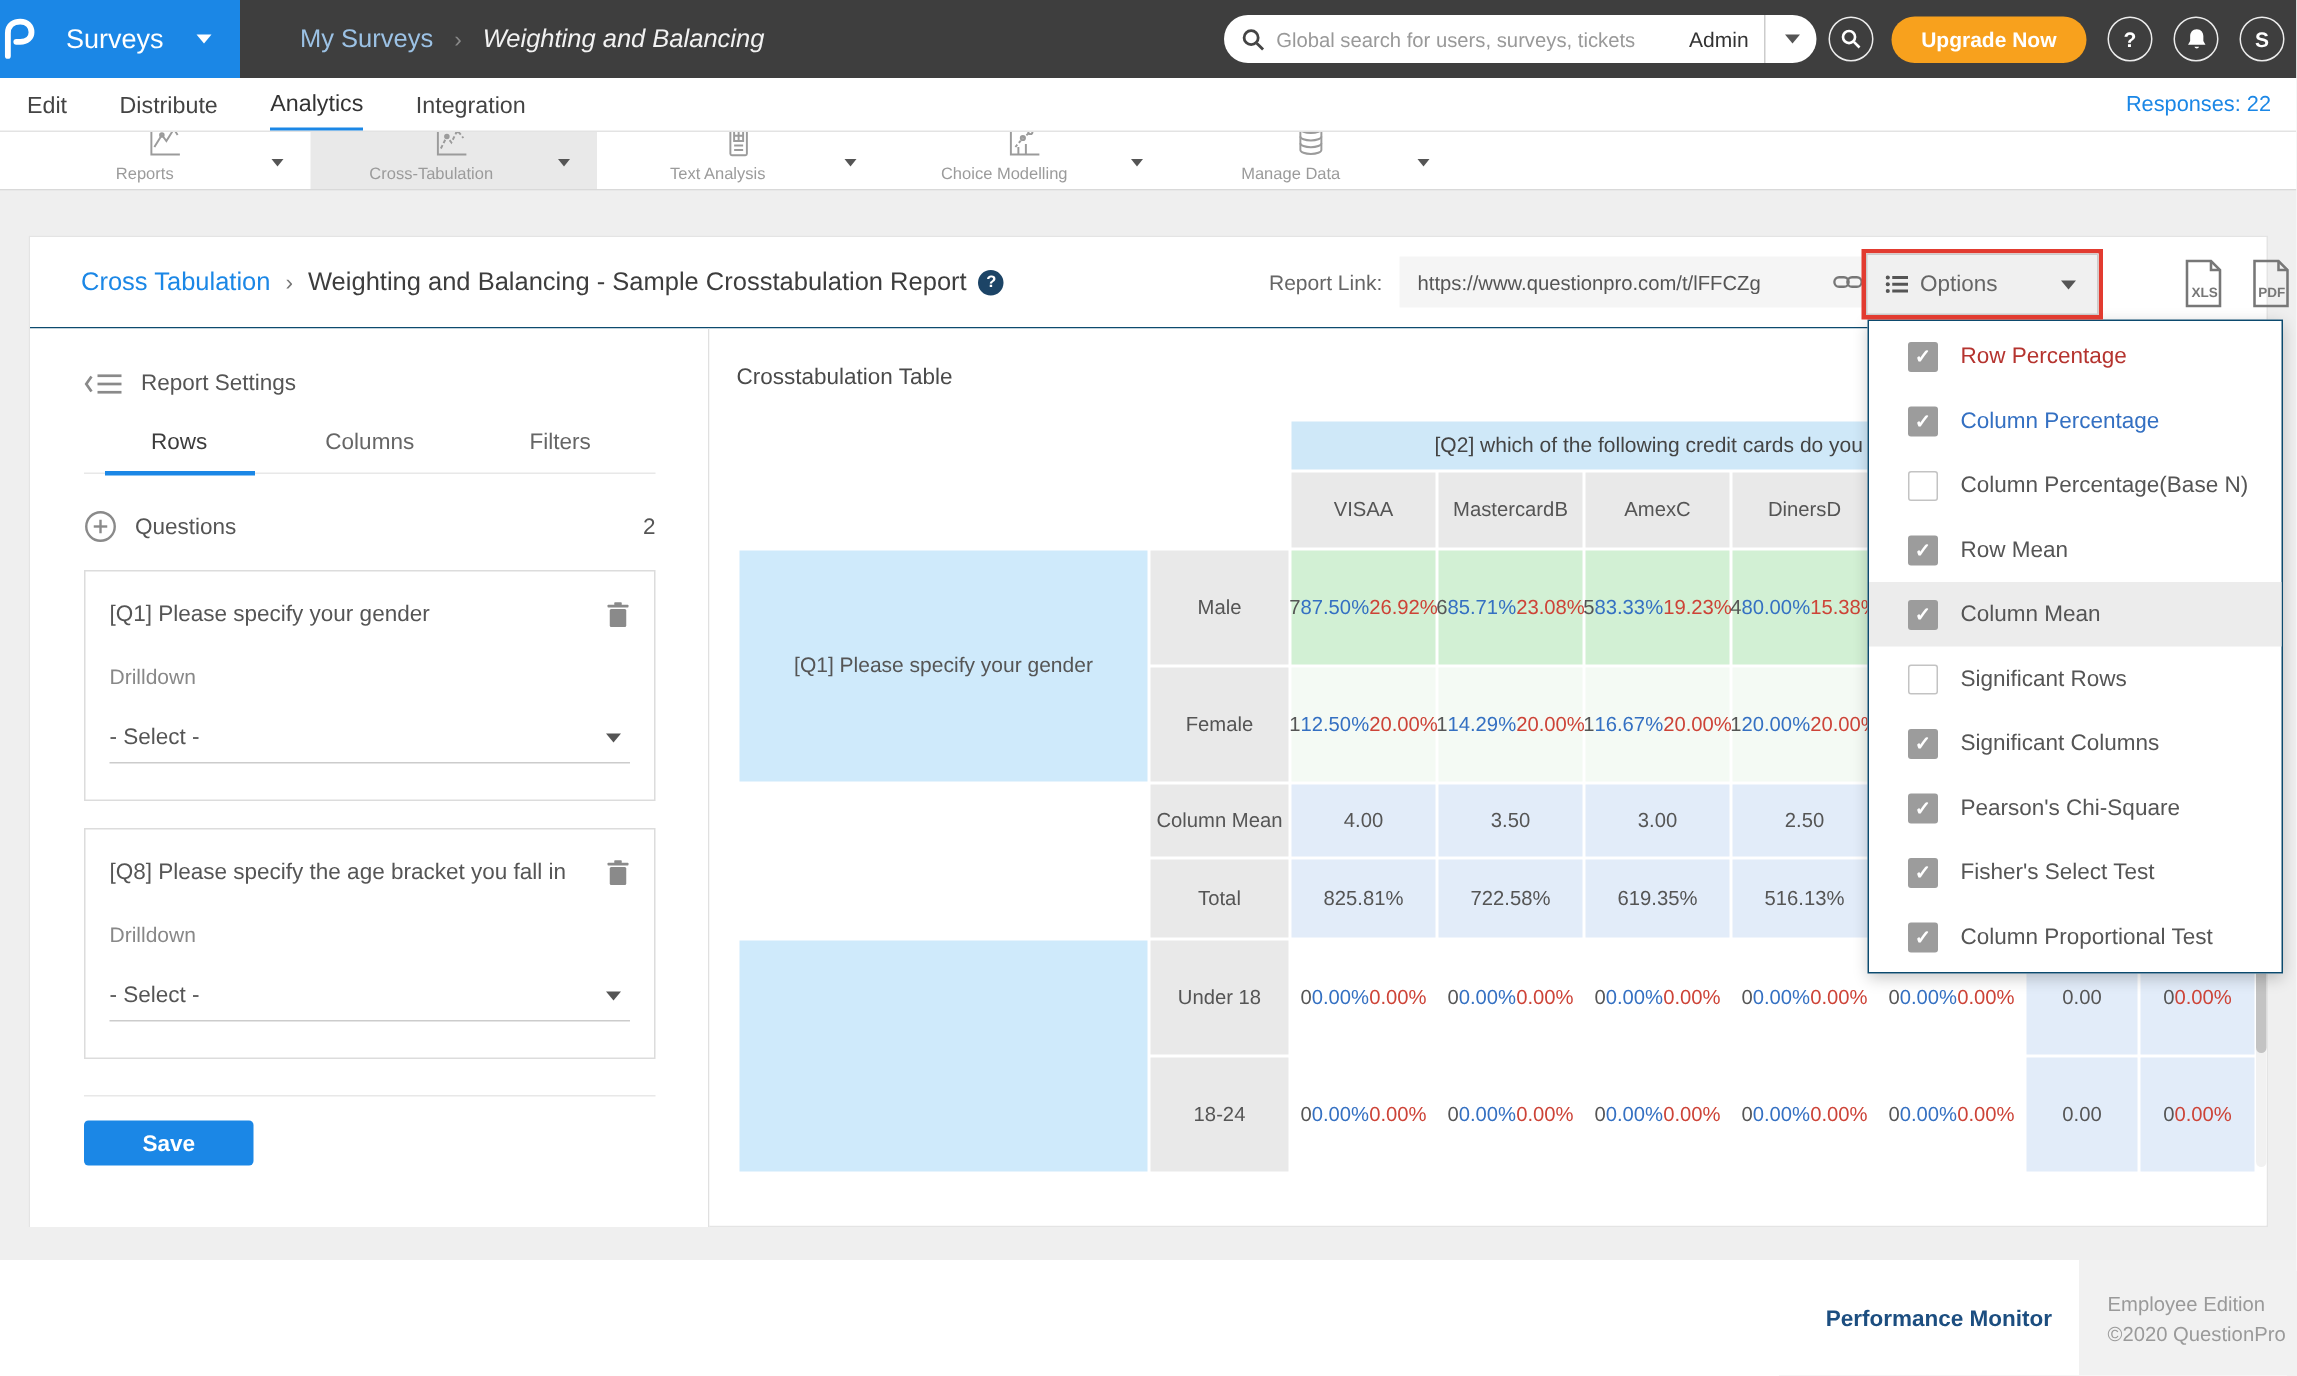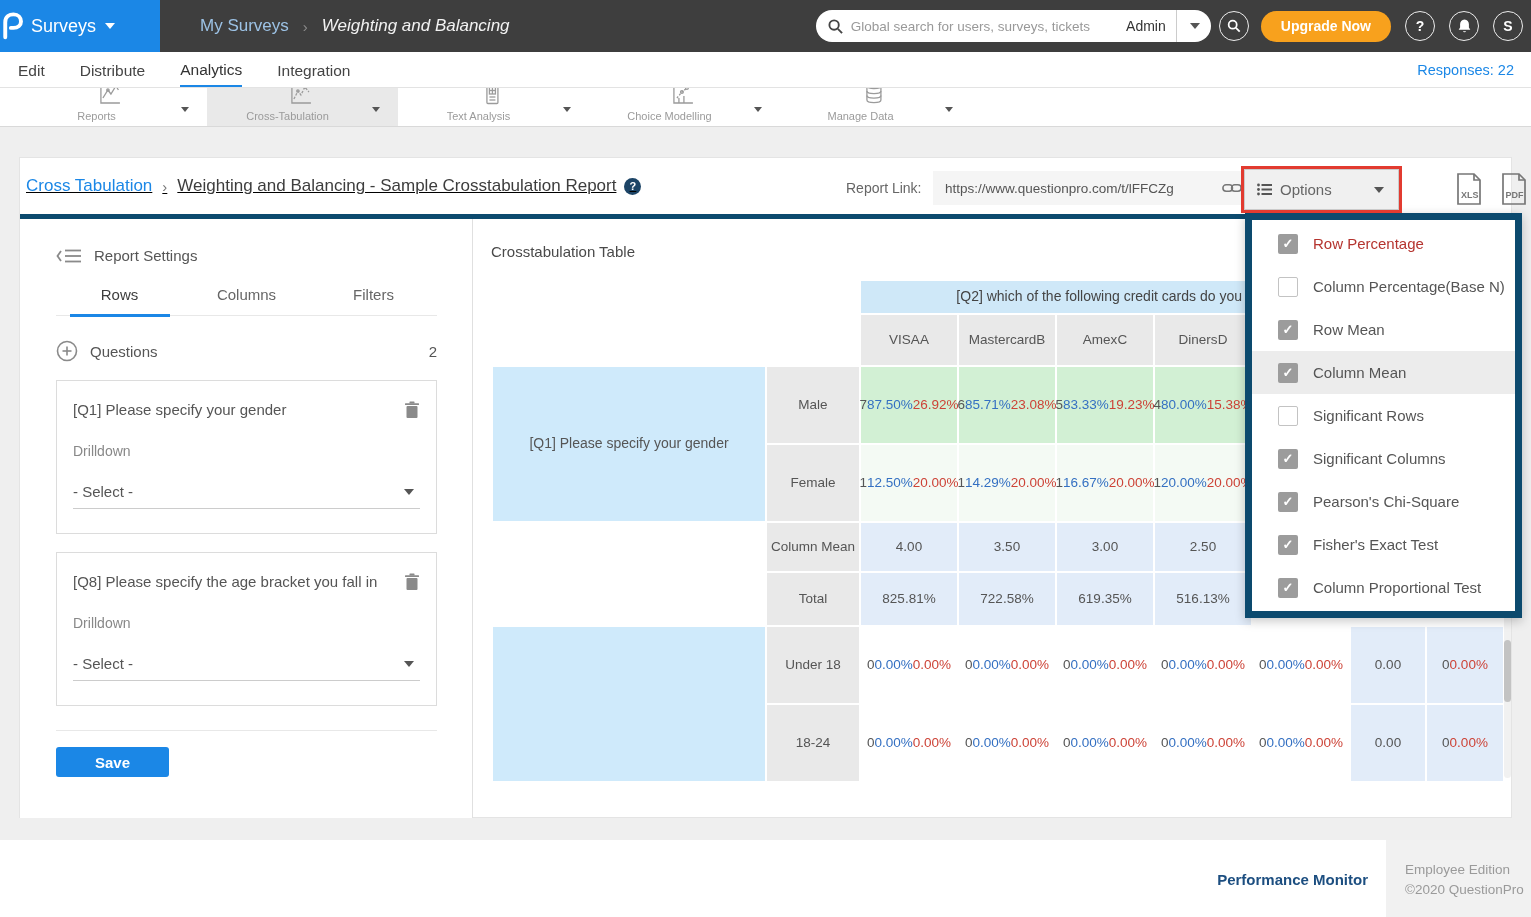--- a/index.html
+++ b/index.html
@@ -1,21 +1,21 @@
 <!DOCTYPE html>
 <html><head>
 <meta charset="utf-8">
 <style>
   * { margin:0; padding:0; box-sizing:border-box; }
   body { font-family:"Liberation Sans", sans-serif; background:#efefef; }
   .stage { position:relative; width:1531px; height:917px; background:#efefef; overflow:hidden; }
 
   
   .topbar { position:absolute; left:0; top:0; width:1531px; height:52px; background:#3e3e3e; display:flex; align-items:center; z-index:20; }
-  .logo-box { width:160px; height:52px; background:#1b87e6; display:flex; align-items:center; gap:7px; cursor:pointer; }
+  .logo-box { width:160px; height:52px; background:#1b87e6; display:flex; align-items:center; gap:20px; cursor:pointer; }
   .logo-glyph { width:24px; height:30px; }
   .product-name { color:#fff; font-size:18px; }
   .caret { display:inline-block; width:0; height:0; border-left:5px solid transparent; border-right:5px solid transparent; border-top:6px solid #fff; margin-left:2px; }
   .tb-breadcrumb { display:flex; align-items:center; margin-left:40px; gap:14px; font-size:17px; }
   .tb-parent { color:#9cc2e5; cursor:pointer; }
   .tb-sep { color:#8a8a8a; font-size:15px; }
   .tb-current { color:#f2f2f2;font-style:italic; }
   .tb-right { margin-left:auto; display:flex; align-items:center; padding-right:8px; }
   .gsearch { width:395px; height:32px; background:#fff; border-radius:16px; display:flex; align-items:center; padding-left:12px; overflow:hidden; }
   .gsearch-input { border:none; outline:none; flex:1; font-size:13.5px; color:#0369a1; font-family:"Liberation Sans",sans-serif; margin-left:8px; }
@@ -38,21 +38,21 @@
   .toolbar { position:absolute; left:0; top:76px; width:1531px; height:51px; background:#fff; border-bottom:1px solid #d9d9d9; display:flex; padding-left:16px; z-index:18; }
   .tool-unit { width:191px; height:50px; position:relative; cursor:pointer; }
   .tool-unit.active { background:#e9e9e9; }
   .tool-icon { position:absolute; left:50%; top:5px; transform:translateX(-58%); }
   .tool-label { position:absolute; left:0; right:30px; bottom:4px; text-align:center; font-size:11px; color:#9b9b9b; }
   .tool-caret { position:absolute; right:18px; top:22px; }
   .tool-caret .caret { border-top-color:#555; border-left-width:4px; border-right-width:4px; border-top-width:5px; }
 
   
   .card { position:absolute; left:19px; top:157px; width:1493px; height:661px; background:#fff; border:1px solid #e4e4e4; z-index:5; }
-  .card-header { position:relative; height:61px; border-bottom:5px solid #0c4a6e; display:flex; align-items:center; padding-left:6px;text-decoration:underline; }
+  .card-header { position:relative; height:61px; border-bottom:1px solid #0c4a6e; display:flex; align-items:center; padding-left:34px; }
   .ch-link { color:#1b87e6; font-size:17px; cursor:pointer; }
   .ch-sep { color:#777; font-size:15px; margin:0 10px; }
   .ch-title { color:#3d3d3d; font-size:17px; }
   .help-badge { width:17px; height:17px; border-radius:50%; background:#1c4466; color:#fff; font-size:11px; font-weight:bold; display:inline-flex; align-items:center; justify-content:center; margin-left:8px; cursor:pointer; }
   .rl-label { position:absolute; left:826px; top:22px; font-size:14px; color:#666; }
   .rl-box { position:absolute; left:913px; top:13px; width:319px; height:34px; background:#f5f5f5; display:flex; align-items:center; }
   .rl-url { border:none; outline:none; background:transparent; flex:1; font-size:13.5px; color:#555; padding-left:12px; font-family:"Liberation Sans",sans-serif; }
   .rl-chain { padding:0 10px 0 4px; cursor:pointer; display:flex; }
   .export-icon { position:absolute; top:14px; width:30px; height:34px; cursor:pointer;margin-left:28px; }
   .export-xls { left:1406px; } .export-pdf { left:1451px; }
@@ -101,21 +101,21 @@
   .g-weak { background:#f4faf4; }
   .b-sum { background:#e2ecf9; }
   .w-cell { background:#fff; }
   .cl-n { color:#555; } .cl-b { color:#3470c2; } .cl-r { color:#cd4337; }
 
   
   .ct-scrollbar { position:absolute; left:1504px; top:282px; width:7px; height:496px; background:#f1f1f1; border-radius:4px; z-index:10; }
   .ct-thumb { position:absolute; left:0; top:358px; width:7px; height:62px; background:#c3c3c3; border-radius:4px; }
 
   
-  .dropdown { position:absolute; left:1245px; top:213px; width:277px; background:#fff; border:7px solid #0c4a6e; box-shadow:0 3px 10px rgba(0,0,0,.22); z-index:50; padding:2px 0; }
+  .dropdown { position:absolute; left:1245px; top:213px; width:277px; background:#fff; border:1px solid #0c4a6e; box-shadow:0 3px 10px rgba(0,0,0,.22); z-index:50; padding:2px 0; }
   .menu-item { height:43px; display:flex; align-items:center; padding-left:26px; gap:15px; cursor:pointer; }
   .menu-item.hovered { background:#ececec; }
   .cb { width:20px; height:20px; border-radius:2px; flex:none; display:flex; align-items:center; justify-content:center; }
   .cb.checked { background:#9c9c9c; color:#fff; font-size:13px; font-weight:bold; }
   .cb.checked::after { content:"\2713"; }
   .cb.unchecked { background:#fff; border:1px solid #c3c3c3; }
   .menu-label { font-size:15px; color:#555; }
   .menu-label.c-red { color:#b5342f; }
   .menu-label.c-blue { color:#3470c2; }
 
@@ -538,20 +538,24 @@
       <span class="caret"></span>
     </div>
   </div>
 
   <div class="dropdown">
     <div class="menu-item">
         <span class="cb checked"></span>
         <span class="menu-label c-red">Row Percentage</span>
       </div>
     <div class="menu-item">
+        <span class="cb checked"></span>
+        <span class="menu-label c-blue">Column Percentage</span>
+      </div>
+    <div class="menu-item">
         <span class="cb unchecked"></span>
         <span class="menu-label">Column Percentage(Base N)</span>
       </div>
     <div class="menu-item">
         <span class="cb checked"></span>
         <span class="menu-label">Row Mean</span>
       </div>
     <div class="menu-item hovered">
         <span class="cb checked"></span>
         <span class="menu-label">Column Mean</span>
@@ -563,21 +567,21 @@
     <div class="menu-item">
         <span class="cb checked"></span>
         <span class="menu-label">Significant Columns</span>
       </div>
     <div class="menu-item">
         <span class="cb checked"></span>
         <span class="menu-label">Pearson's Chi-Square</span>
       </div>
     <div class="menu-item">
         <span class="cb checked"></span>
-        <span class="menu-label">Fisher's Exact Test</span>
+        <span class="menu-label">Fisher's Select Test</span>
       </div>
     <div class="menu-item">
         <span class="cb checked"></span>
         <span class="menu-label">Column Proportional Test</span>
       </div>
   </div>
 
   <div class="footer">
     <span class="perf-link">Performance Monitor</span>
     <div class="edition-box">

